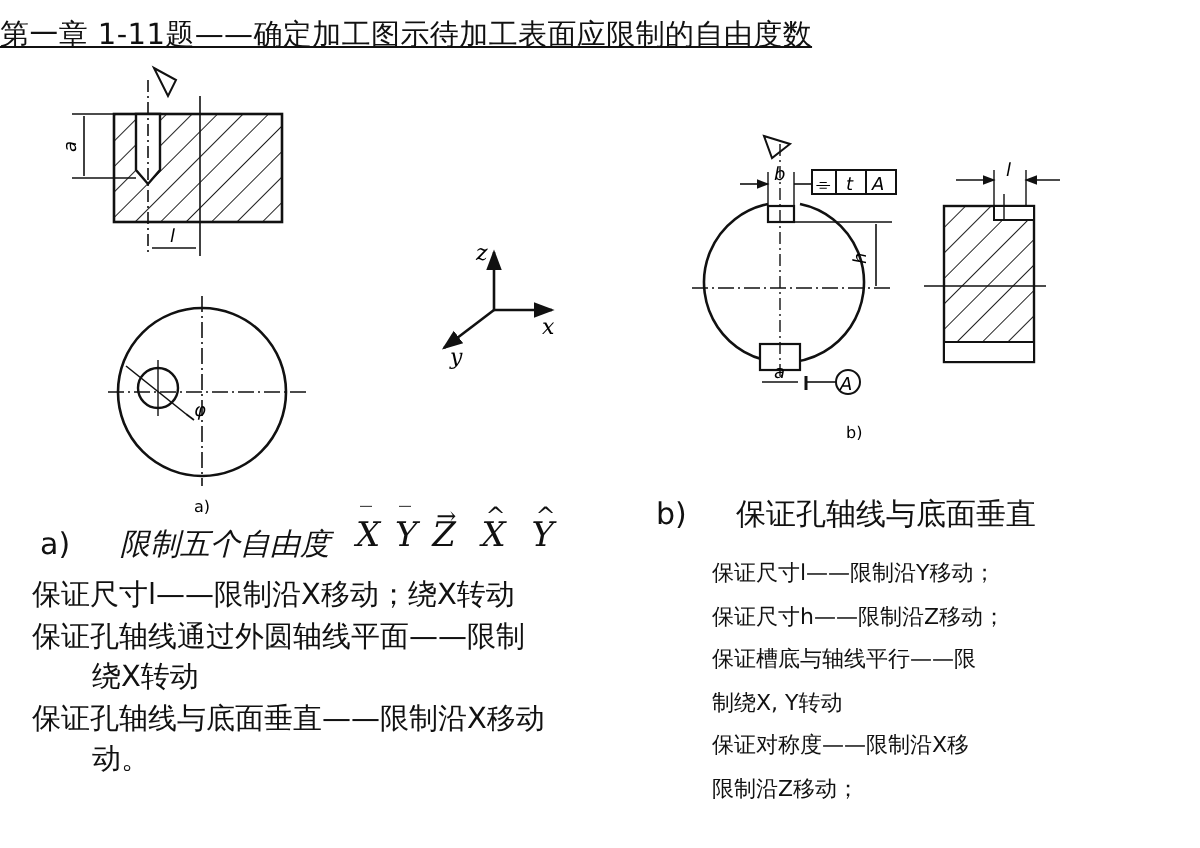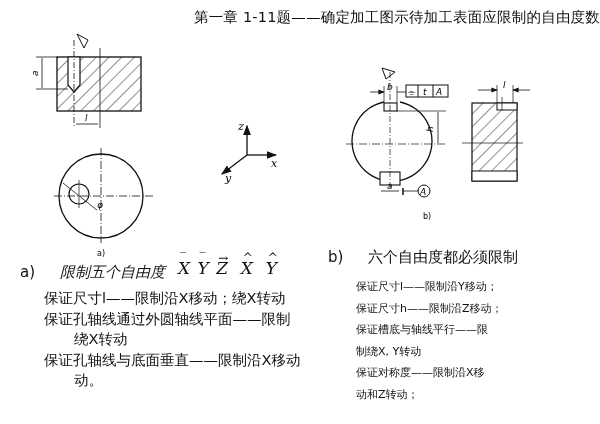--- a/index.html
+++ b/index.html
@@ -1,25 +1,25 @@
 <!DOCTYPE html>
 <html><head>
 <meta charset="utf-8">
 <style>
   html, body { margin:0; padding:0; background:#fff; }
   body { width:600px; height:424px; position:relative; overflow:hidden;
          font-family:"DejaVu Sans", sans-serif; color:#111; }
-  .title { position:absolute; left:0; top:8px; width:600px; text-align:right;
-           font-size:14.5px; letter-spacing:0.2px; }
+  .title { position:absolute; left:0; top:8px; width:600px; text-align:left;
+           font-size:14.5px; letter-spacing:0.2px;text-decoration:underline; }
   svg.fig { position:absolute; left:0; top:0; }
   .lbl { position:absolute; font-size:15px; line-height:20px; white-space:nowrap; }
   .sym { font-family:"DejaVu Serif", serif; font-style:italic; font-size:17px; }
   .ov { position:relative; display:inline-block; margin-right:2px; }
   .ov .mk { position:absolute; left:2px; top:-10px; font-style:normal; font-size:12px; }
-  .col-a { position:absolute; left:44px; top:288px; width:290px; font-size:14.5px; line-height:20.5px; }
+  .col-a { position:absolute; left:16px; top:288px; width:290px; font-size:14.5px; line-height:20.5px; }
   .col-b { position:absolute; left:356px; top:276px; width:240px; font-size:11px; line-height:21.5px; }
   .line { white-space:nowrap; }
   .ind { padding-left:30px; }
 </style>
 </head>
 <body>
 
 <div class="title">第一章 1-11题——确定加工图示待加工表面应限制的自由度数</div>
 
 <svg class="fig" width="600" height="424" viewBox="0 0 600 424">
@@ -132,22 +132,22 @@
 
 <div class="col-a">
   <div class="line">保证尺寸l——限制沿X移动；绕X转动</div>
   <div class="line">保证孔轴线通过外圆轴线平面——限制</div>
   <div class="line ind">绕X转动</div>
   <div class="line">保证孔轴线与底面垂直——限制沿X移动</div>
   <div class="line ind">动。</div>
 </div>
 
 <div class="lbl" style="left:328px; top:247px;">b)</div>
-<div class="lbl" style="left:368px; top:247px;">六个自由度都必须限制</div>
+<div class="lbl" style="left:368px; top:247px;">保证孔轴线与底面垂直</div>
 
 <div class="col-b">
   <div class="line">保证尺寸l——限制沿Y移动；</div>
   <div class="line">保证尺寸h——限制沿Z移动；</div>
   <div class="line">保证槽底与轴线平行——限</div>
   <div class="line">制绕X, Y转动</div>
   <div class="line">保证对称度——限制沿X移</div>
-  <div class="line">动和Z转动；</div>
+  <div class="line">限制沿Z移动；</div>
 </div>
 
 </body></html>

